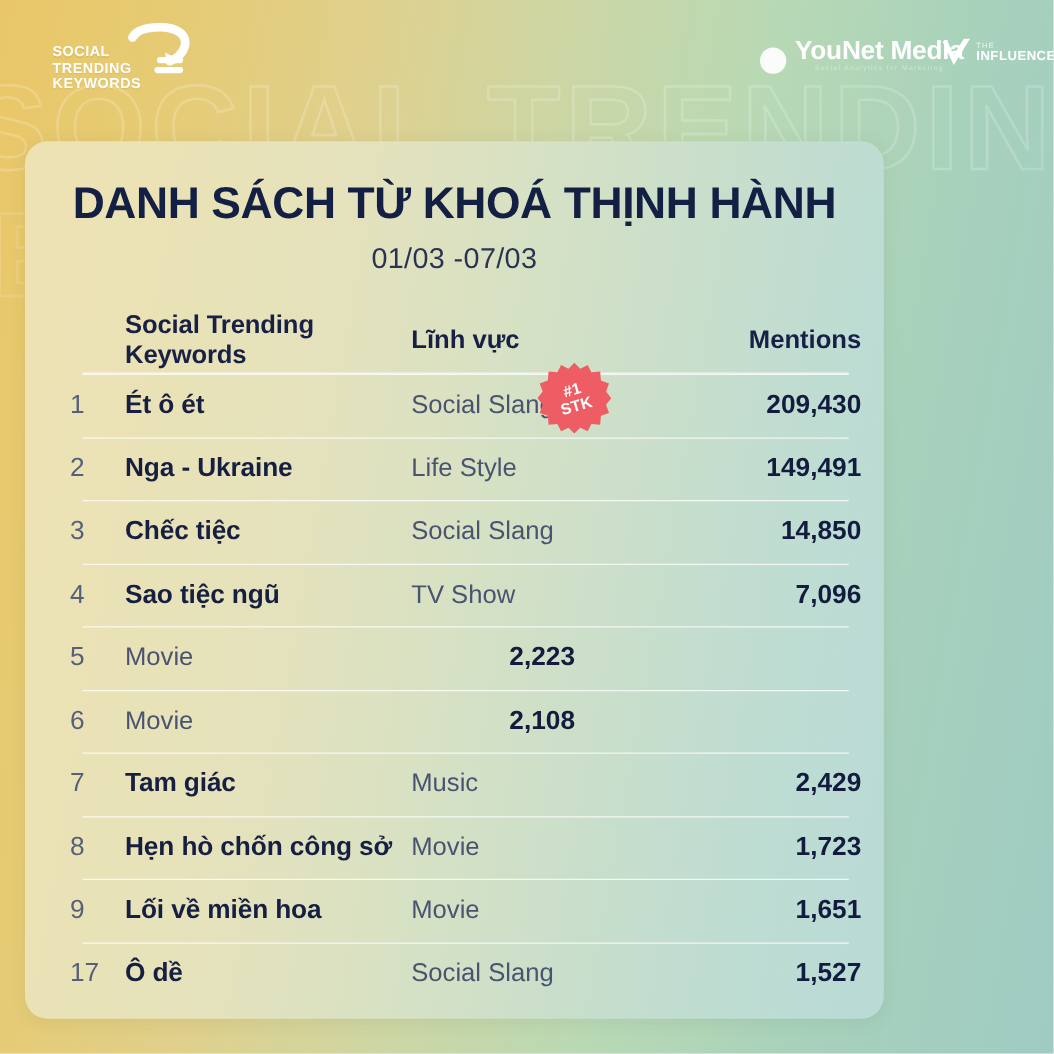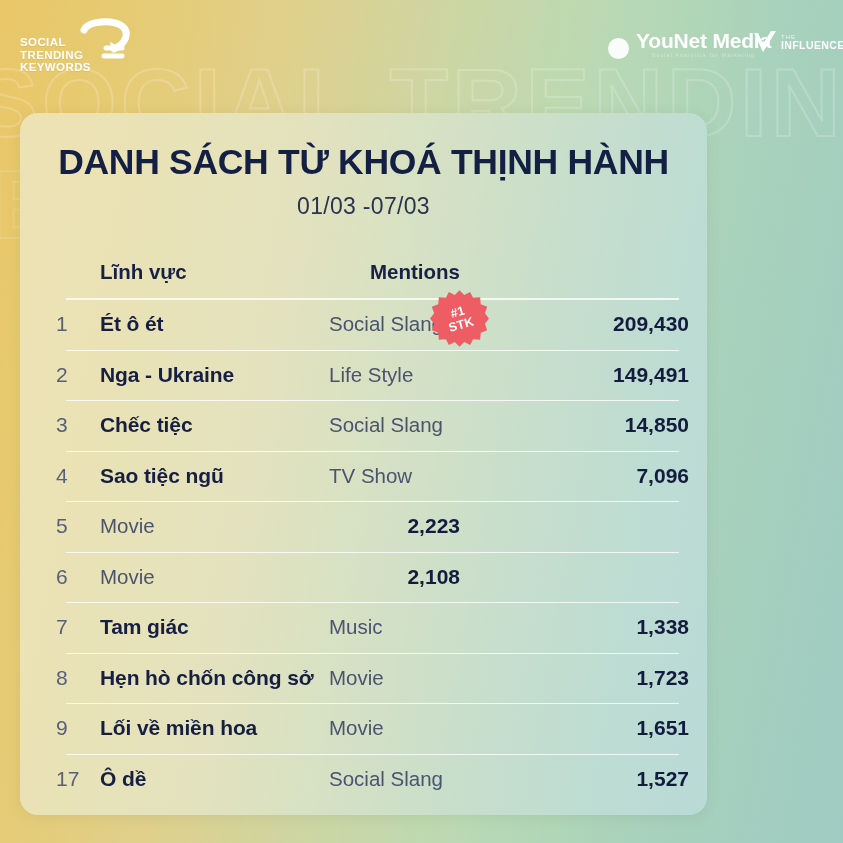--- a/index.html
+++ b/index.html
@@ -44,21 +44,21 @@
   }
   .watermark.w2 {
     top: 150px;
     left: -80px;
     opacity: 0.55;
   }
 
   
   .logo-stk {
     position: absolute;
-    left: 16px;
+    left: 38px;
     top: 16px;
     width: 120px;
     height: 60px;
   }
   .logo-stk .swoosh { position: absolute; left: 50px; top: 2px; width: 66px; height: 44px; }
   .logo-stk .stk-text {
     position: absolute;
     left: 4px;
     top: 20px;
     color: #ffffff;
@@ -298,20 +298,21 @@
   </div>
 
   <div class="card">
     <div class="card-title">DANH SÁCH TỪ KHOÁ THỊNH HÀNH</div>
     <div class="card-subtitle">01/03 -07/03</div>
 
     <div class="table">
 
       <div class="row head-row">
         <div class="c-rank"></div>
+        <div class="c-kw">Social Trending Keywords</div>
         <div class="c-cat">Lĩnh vực</div>
         <div class="c-men">Mentions</div>
       </div>
 
       <div class="row">
         <div class="c-rank">1</div>
         <div class="c-kw">Ét ô ét</div>
         <div class="c-cat">Social Slang</div>
         <div class="c-men">209,430</div>
       </div>
@@ -340,21 +341,21 @@
       </div>
       <div class="row">
         <div class="c-rank">6</div>
         <div class="c-cat">Movie</div>
         <div class="c-men">2,108</div>
       </div>
       <div class="row">
         <div class="c-rank">7</div>
         <div class="c-kw">Tam giác</div>
         <div class="c-cat">Music</div>
-        <div class="c-men">1,338</div>
+        <div class="c-men">2,429</div>
       </div>
       <div class="row">
         <div class="c-rank">8</div>
         <div class="c-kw">Hẹn hò chốn công sở</div>
         <div class="c-cat">Movie</div>
         <div class="c-men">1,723</div>
       </div>
       <div class="row">
         <div class="c-rank">9</div>
         <div class="c-kw">Lối về miền hoa</div>

